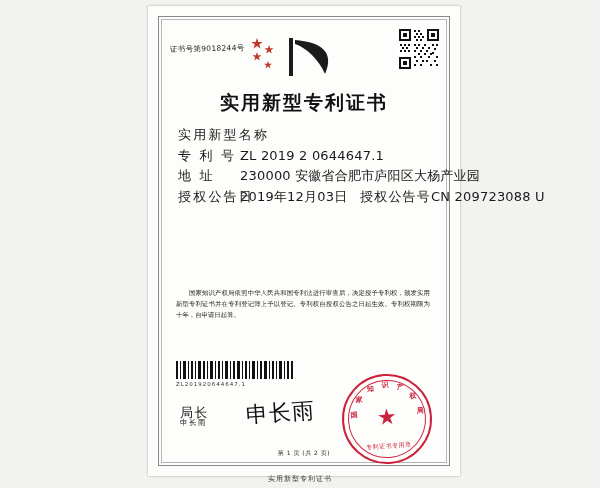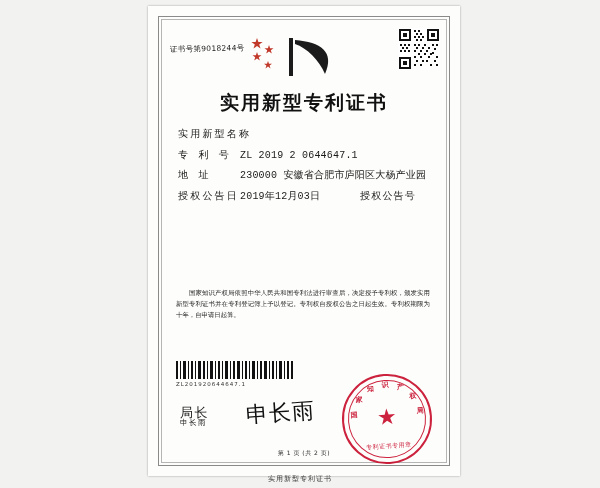--- a/index.html
+++ b/index.html
@@ -84,24 +84,23 @@
     font-size: 19px;
     font-weight: bold;
     letter-spacing: 2px;
     color: #111;
   }
   .fields {
     position: absolute;
     left: 30px;
     top: 124px;
     right: 22px;
-    font-size: 10px;
+    font-size: 13px;
     color: #1a1a1a;
     line-height: 10px;
-    font-family: Liberation Mono, monospace;
   }
   .field-row {
     display: flex;
     align-items: baseline;
     margin-bottom: 10.5px;
     white-space: nowrap;
   }
   .field-label {
     width: 62px;
     flex: 0 0 62px;
@@ -351,20 +350,21 @@
         <div class="field-value">ZL 2019 2 0644647.1</div>
       </div>
       <div class="field-row">
         <div class="field-label">地 址</div>
         <div class="field-value">230000 安徽省合肥市庐阳区大杨产业园</div>
       </div>
       <div class="field-row split">
         <div class="field-label">授权公告日</div>
         <div class="field-value">2019年12月03日</div>
         <div class="field-label2">授权公告号</div>
+        <div class="field-value">CN 209723088 U</div>
       </div>
     </div>
 
     <div class="paragraphs">
       <p>国家知识产权局依照中华人民共和国专利法进行审查后，决定授予专利权，颁发实用新型专利证书并在专利登记簿上予以登记。专利权自授权公告之日起生效。专利权期限为十年，自申请日起算。</p>
     </div>
 
     <div class="barcode">
       <svg width="118" height="18" viewBox="0 0 118 18" xmlns="http://www.w3.org/2000/svg">
         <g fill="#111111">

